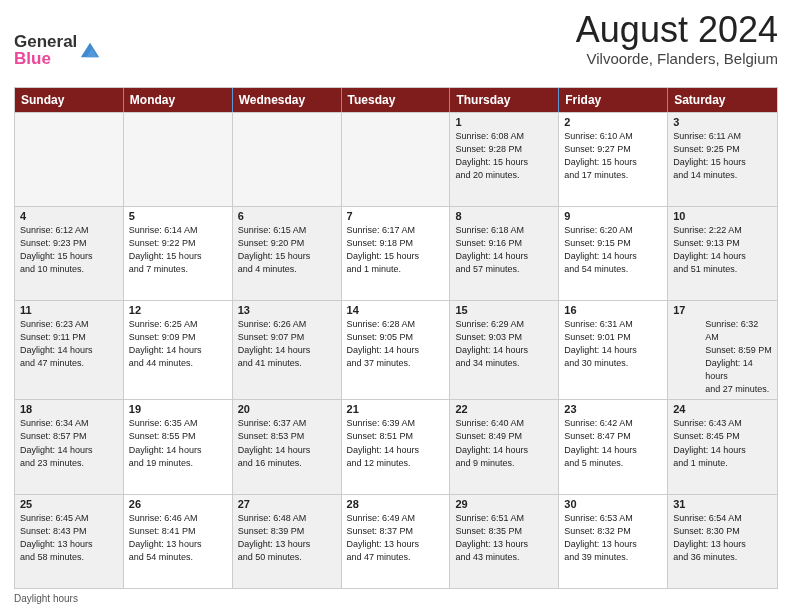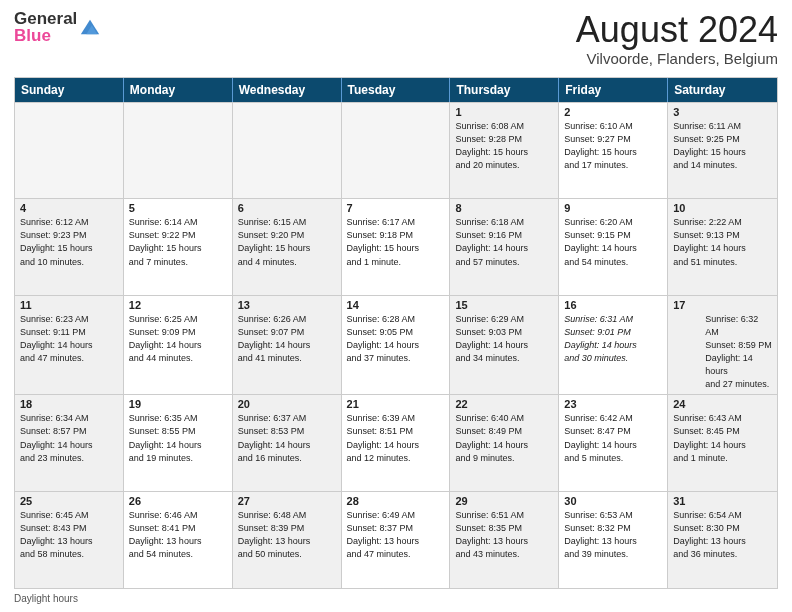--- a/index.html
+++ b/index.html
@@ -12,23 +12,23 @@
     }
     .page {
       width: 792px;
       height: 612px;
       padding: 10px 14px 8px 14px;
       display: flex;
       flex-direction: column;
     }
     .header {
       display: flex;
-      align-items: flex-start;
+      align-items: flex-end;
       justify-content: space-between;
-      margin-bottom: 10px;
+      margin-bottom: 20px;
     }
     .logo-area {
       display: flex;
       align-items: center;
     }
     .logo-text {
       display: flex;
       flex-direction: column;
       line-height: 1;
     }
@@ -62,21 +62,21 @@
     }
     .calendar {
       flex: 1;
       display: flex;
       flex-direction: column;
       border: 1px solid #ccc;
     }
     .cal-header-row {
       display: grid;
       grid-template-columns: repeat(7, 1fr);
-      background: #0c4a6e;
+      background: #7f1d1d;
     }
     .cal-header-cell {
       color: #fff;
       font-size: 12px;
       font-weight: bold;
       padding: 5px 6px;
       border-right: 1px solid #5a9ad4;
       text-align: left;
     }
     .cal-header-cell:last-child { border-right: none; }
@@ -261,21 +261,21 @@
           </div>
           <div class="cal-cell shaded">
             <span class="day-number">15</span>
             <div class="cell-detail" style="white-space: pre-line;">Sunrise: 6:29 AM
 Sunset: 9:03 PM
 Daylight: 14 hours
 and 34 minutes.</div>
           </div>
           <div class="cal-cell">
             <span class="day-number">16</span>
-            <div class="cell-detail" style="white-space: pre-line; font-style: italic;">Sunrise: 6:31 AM
+            <div class="cell-detail" style="white-space: pre-line;">Sunrise: 6:31 AM
 Sunset: 9:01 PM
 Daylight: 14 hours
 and 30 minutes.</div>
           </div>
           <div class="cal-cell shaded">
             <span class="day-number">17</span>
             <div class="cell-detail" style="white-space: pre-line; margin-left: 32px;">Sunrise: 6:32 AM
 Sunset: 8:59 PM
 Daylight: 14 hours
 and 27 minutes.</div>

